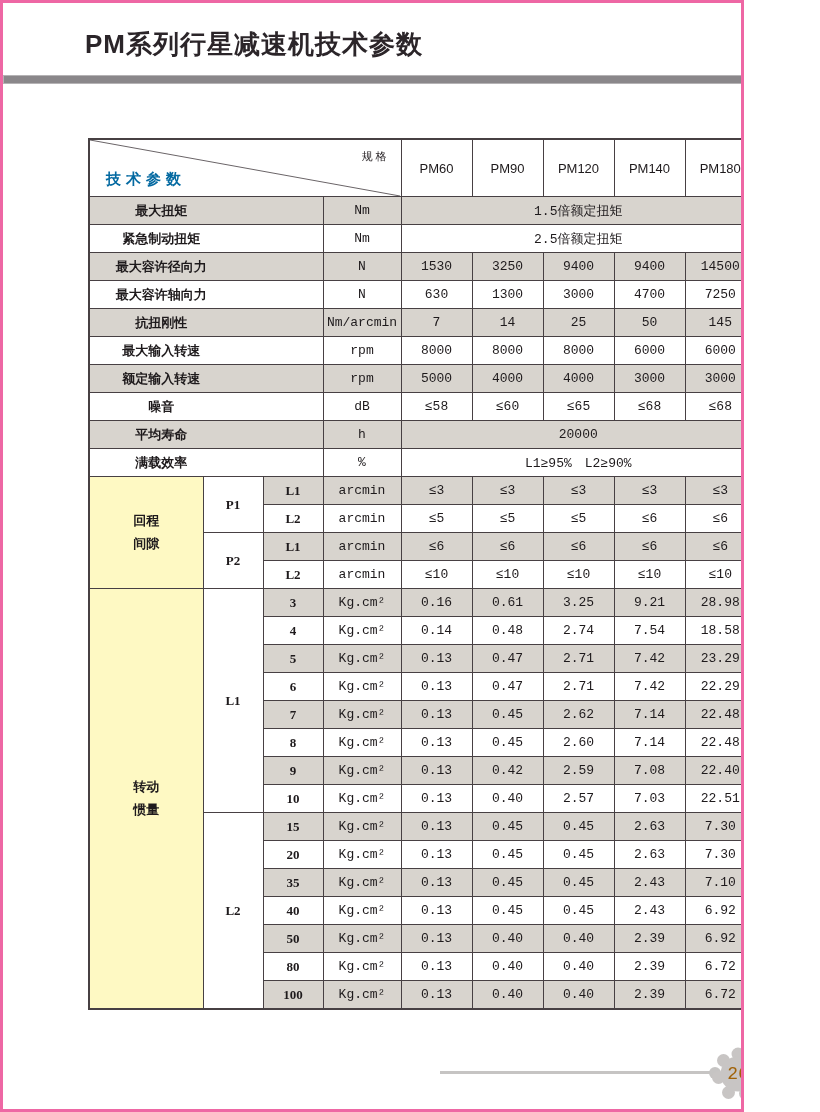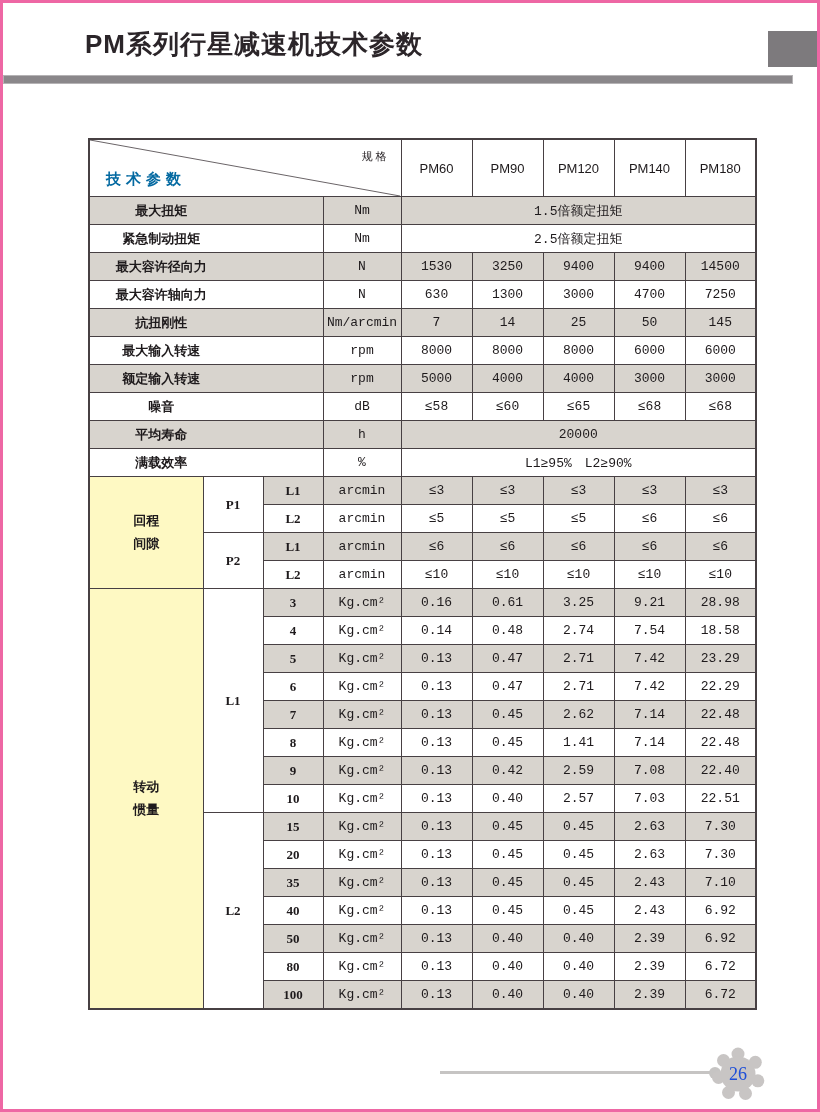--- a/index.html
+++ b/index.html
@@ -1,17 +1,17 @@
 <!DOCTYPE html>
 <html><head>
 <meta charset="utf-8">
 <style>
   html,body { margin:0; padding:0; background:#ffffff; }
   .page {
-    position:relative; width:820px; height:1112px; background:#ffffff;
+    position:relative; width:744px; height:1112px; background:#ffffff;
     font-family:"Liberation Serif","DejaVu Serif",serif; overflow:hidden;
   }
   .page-border {
     position:absolute; inset:0; border:3px solid #ee67a4; pointer-events:none; z-index:50;
   }
   .doc-title {
     position:absolute; left:85px; top:27px;
     font-family:"Liberation Sans","DejaVu Sans",sans-serif;
     font-weight:bold; font-size:26px; color:#2b2529; letter-spacing:1px;
     white-space:nowrap;
@@ -61,22 +61,22 @@
   }
   .footer-dot {
     position:absolute; left:709px; top:1067px; width:12px; height:12px;
     border-radius:50%; background:#c6c4c3;
   }
   .gear-badge { position:absolute; left:711px; top:1047px; width:54px; height:54px; }
   .gear-badge svg { position:absolute; left:0; top:0; }
   .gear-num {
     position:absolute; left:0; top:0; width:54px; height:54px;
     display:flex; align-items:center; justify-content:center;
-    font-family:Liberation Serif, serif;
-    font-size:18px; color:#1d4ed8;
+    font-family:Liberation Mono, monospace;
+    font-size:18px; color:#a16207;
   }
 </style>
 </head>
 <body>
 
 <div class="page">
   <div class="page-border"></div>
 
   <div class="doc-title">PM系列行星减速机技术参数</div>
   <div class="title-bar"></div>
@@ -269,21 +269,21 @@
           <td class="val shaded">0.45</td>
           <td class="val shaded">2.62</td>
           <td class="val shaded">7.14</td>
           <td class="val shaded">22.48</td>
         </tr>
         <tr>
           <td class="label">8</td>
           <td class="unit">Kg.cm²</td>
           <td class="val">0.13</td>
           <td class="val">0.45</td>
-          <td class="val">1.41</td>
+          <td class="val">2.60</td>
           <td class="val">7.14</td>
           <td class="val">22.48</td>
         </tr>
         <tr>
           <td class="label shaded">9</td>
           <td class="unit shaded">Kg.cm²</td>
           <td class="val shaded">0.13</td>
           <td class="val shaded">0.42</td>
           <td class="val shaded">2.59</td>
           <td class="val shaded">7.08</td>

